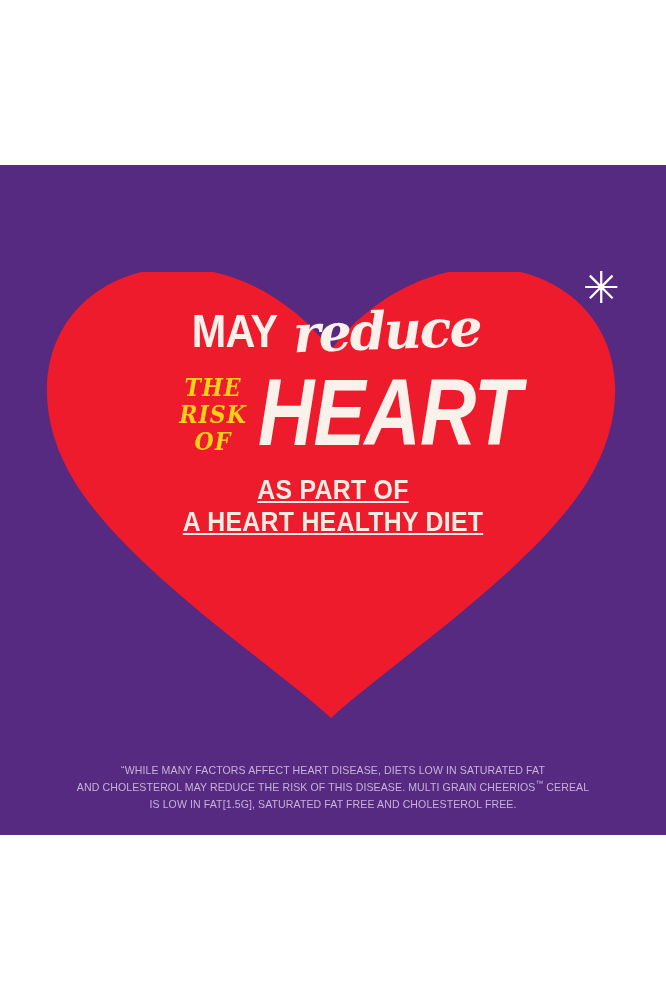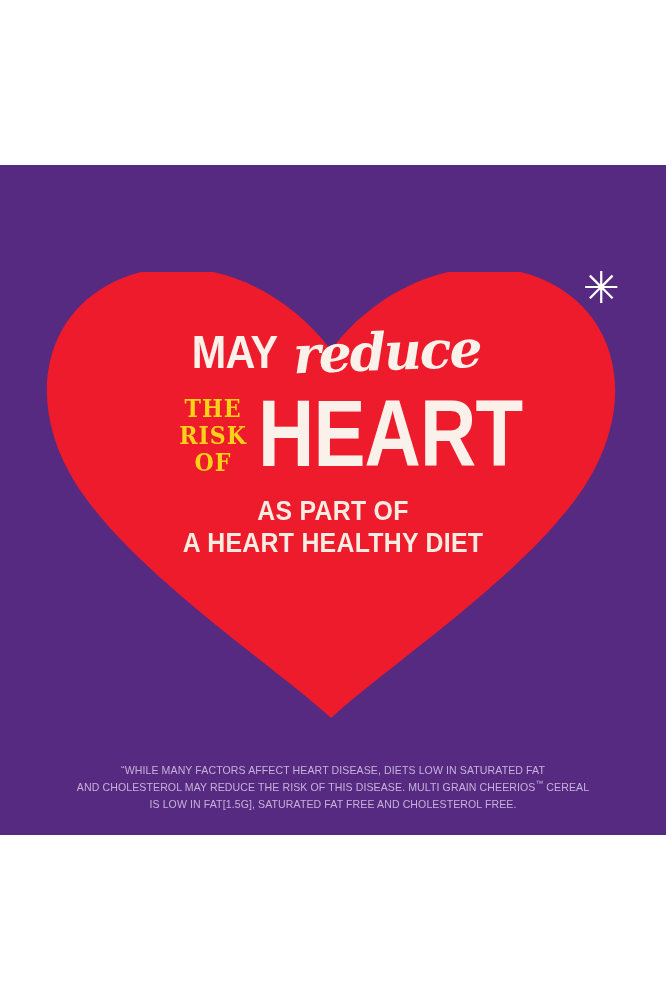--- a/index.html
+++ b/index.html
@@ -51,21 +51,21 @@
     line-height: 40px;
     text-align: center;
     font-family: "DejaVu Sans", sans-serif;
     font-weight: 700;
     user-select: none;
   }
   
   .copy {
     position: absolute;
     left: 0;
-    top: 324px;
+    top: 303px;
     width: 666px;
     text-align: center;
     color: #f7efe8;
   }
   .line-may {
     position: relative;
     height: 58px;
     display: flex;
     justify-content: center;
     align-items: baseline;
@@ -88,20 +88,21 @@
     letter-spacing: -2px;
     color: #f9f1ea;
     line-height: 1;
     transform: rotate(-2deg) translateY(2px);
   }
   
   .line-heart {
     position: relative;
     height: 96px;
     margin-top: 8px;
+    font-style: italic;
   }
   .yellow-stack {
     position: absolute;
     left: 172px;
     top: 6px;
     width: 82px;
     text-align: center;
     color: #fbd217;
     font-family: "DejaVu Serif", serif;
     font-weight: 700;
@@ -154,21 +155,21 @@
   
   .subline {
     font-family: "Liberation Sans Narrow", "Liberation Sans", sans-serif;
     font-weight: 700;
     font-size: 27px;
     line-height: 1.18;
     letter-spacing: 0.3px;
     color: #f6ece2;
     transform: scaleX(0.92);
   }
-  .sub-wrap { margin-top: 10px; }
+  .sub-wrap { margin-top: 10px; text-decoration: underline; }
   
   .legal {
     position: absolute;
     left: 0;
     top: 762px;
     width: 666px;
     text-align: center;
     color: #c6b2da;
     font-family: "Liberation Sans Narrow", "Liberation Sans", sans-serif;
     font-size: 11px;

